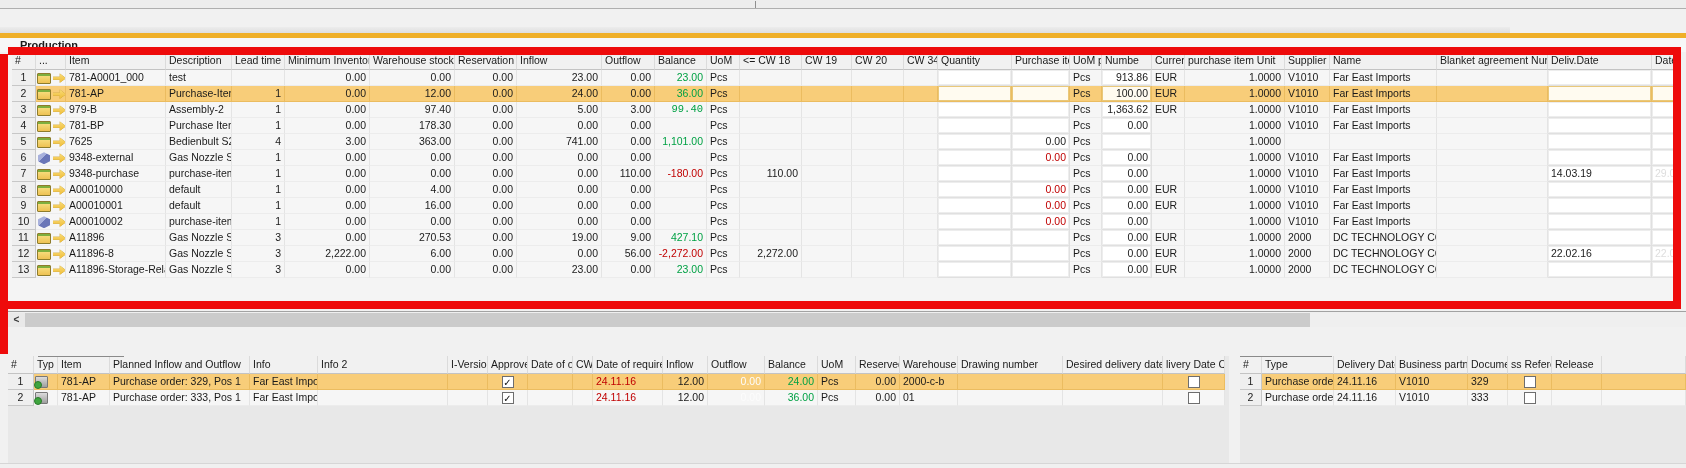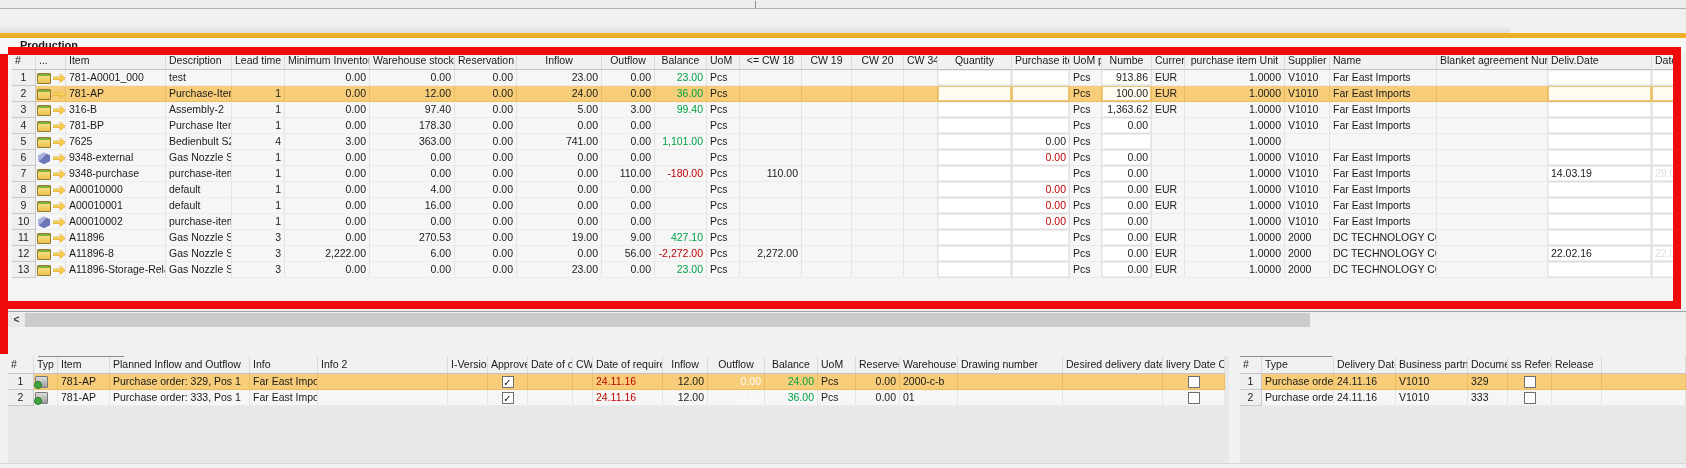--- a/index.html
+++ b/index.html
@@ -27,21 +27,21 @@
   .main-area { left:8px; top:52px; width:1665px; height:249px; background:#F4F4F4; overflow:hidden; }
   .main-area table { margin-left:4px; }
   .panel { top:356px; height:107px; background:#E8E8E8; overflow:hidden; }
   .panel-left { left:8px; width:1221px; }
   .panel-right { left:1240px; width:446px; }
   .tabline { position:absolute; top:0px; height:1px; background:#8A8A8A; }
 
   table.grid { border-collapse:separate; border-spacing:0; table-layout:fixed; background:#F4F4F4; }
   .grid th, .grid td { height:16px; line-height:15px; padding:0 3px; white-space:nowrap; overflow:hidden; font-weight:normal; text-align:left; }
   .grid thead th { height:18px; line-height:17px; background:#F1F1F1; border-right:1px solid #DBDBDB; border-bottom:1px solid #C3C3C3; color:#1a1a1a; }
-  .grid th.r { text-align:center;margin-left:24px; }
+  .grid th.r { text-align:left;margin-left:24px; }
   .grid td { background:#F6F6F6; border-right:1px solid #E4E4E4; border-bottom:1px solid #ECECEC; }
   .grid td.r { text-align:right; }
   .grid td.c { text-align:center; }
   .grid td.rownum { background:#EFEFEF; border-right:1px solid #C7C7C7; border-bottom:1px solid #C7C7C7; text-align:center; color:#222; }
   .grid td.edit { background:#FFFFFF; border-right:1px solid #E0E0E0; border-bottom:1px solid #E0E0E0; box-shadow:inset 0 0 0 1px #EDEDED; }
   .grid tr.hl td { background:#F8CD79; border-right-color:#EBBC60; border-bottom-color:#EBBC60; }
   .grid tr.hl td.rownum { background:#EFEFEF; border-right-color:#C7C7C7; border-bottom-color:#C7C7C7; }
   .grid tr.hl td.edit { background:#FFFBF0; box-shadow:inset 0 0 0 1px #E9C87A; }
   .grid td.iconcell { padding:0 1px; }
 
@@ -199,29 +199,29 @@
           <td class="r">1.0000</td>
           <td class="">V1010</td>
           <td class="">Far East Imports</td>
           <td class=""></td>
           <td class="edit"></td>
           <td class="edit"></td>
         </tr>
         <tr>
           <td class="rownum">3</td>
           <td class="iconcell"><span class="ic folder-icon"></span><span class="ic arrow-icon"></span></td>
-          <td class="">316-B</td>
+          <td class="">979-B</td>
           <td class="">Assembly-2</td>
           <td class="r">1</td>
           <td class="r">0.00</td>
           <td class="r">97.40</td>
           <td class="r">0.00</td>
           <td class="r">5.00</td>
           <td class="r">3.00</td>
-          <td class="r" style="color: rgb(0, 161, 68);">99.40</td>
+          <td class="r" style="color: rgb(0, 161, 68); font-family: Liberation Mono, monospace;">99.40</td>
           <td class="">Pcs</td>
           <td class="r"></td>
           <td class="r"></td>
           <td class="r"></td>
           <td class="r"></td>
           <td class="r  edit"></td>
           <td class="r  edit"></td>
           <td class="">Pcs</td>
           <td class="r  edit">1,363.62</td>
           <td class="">EUR</td>

